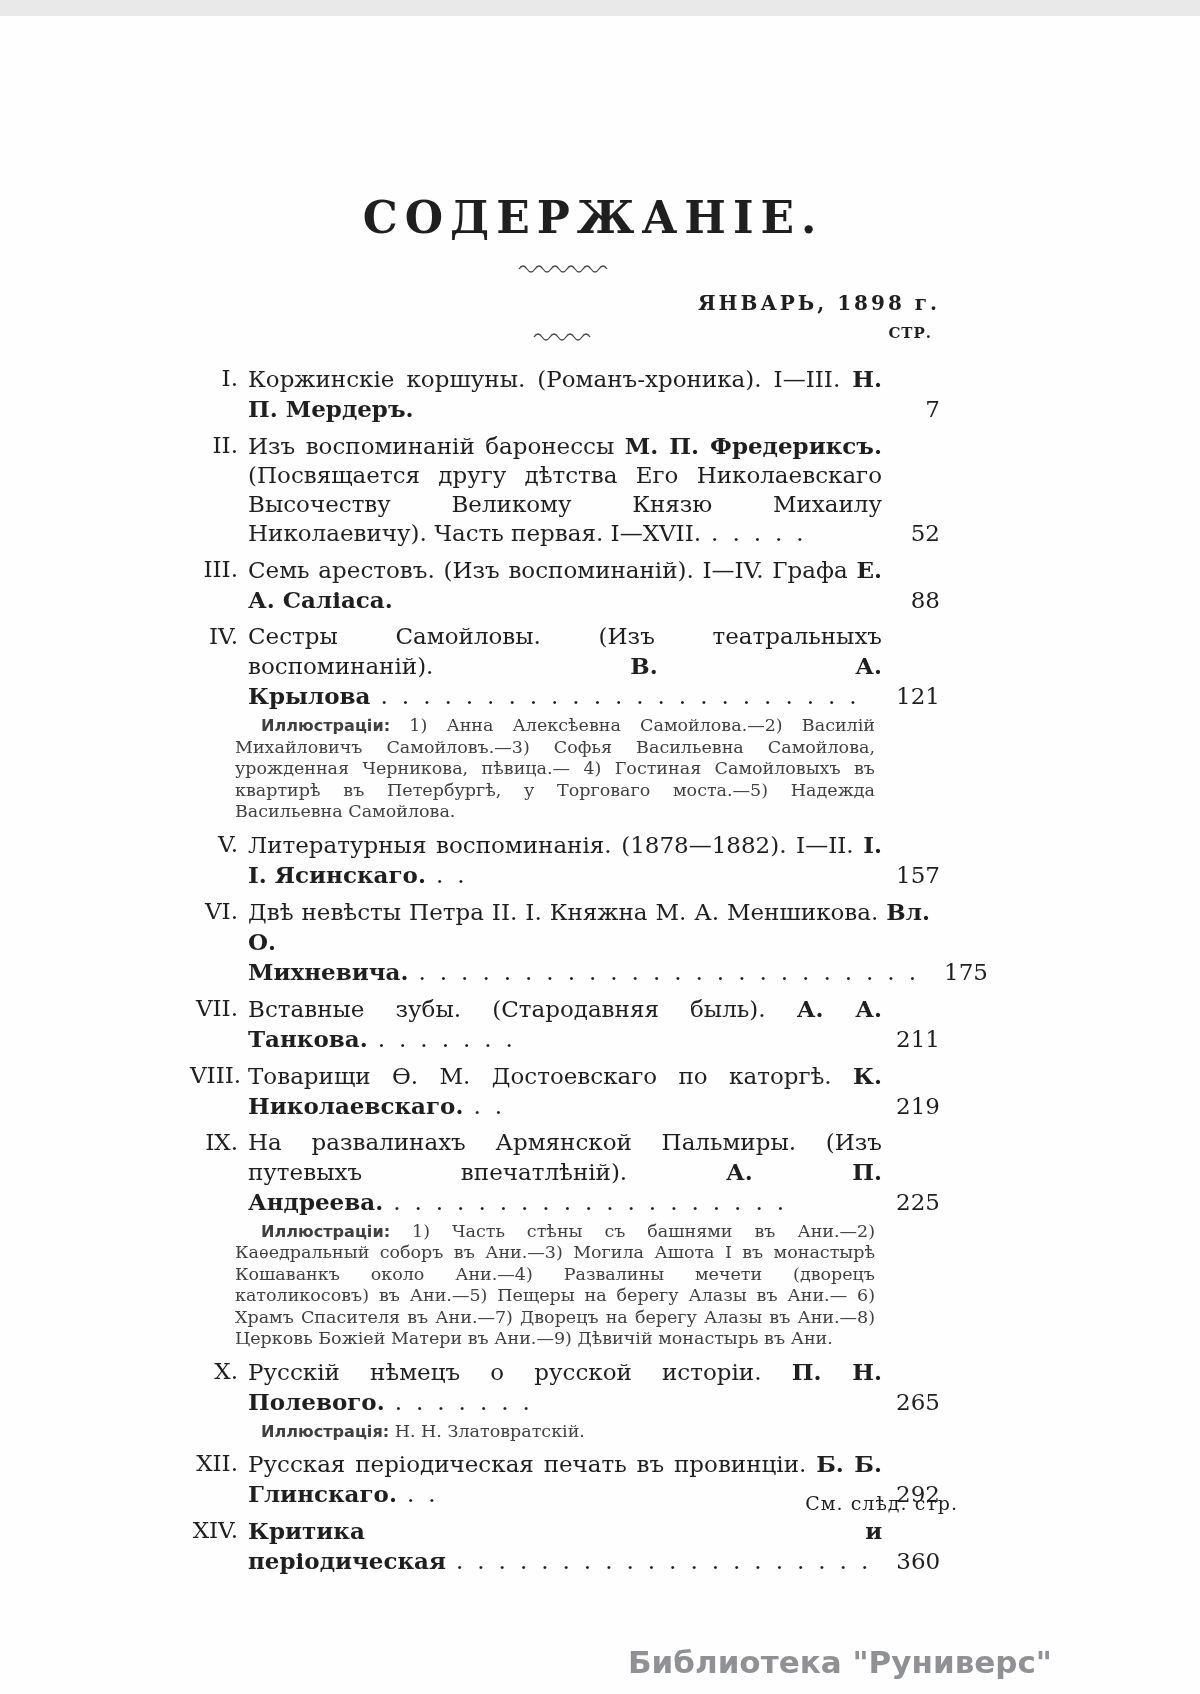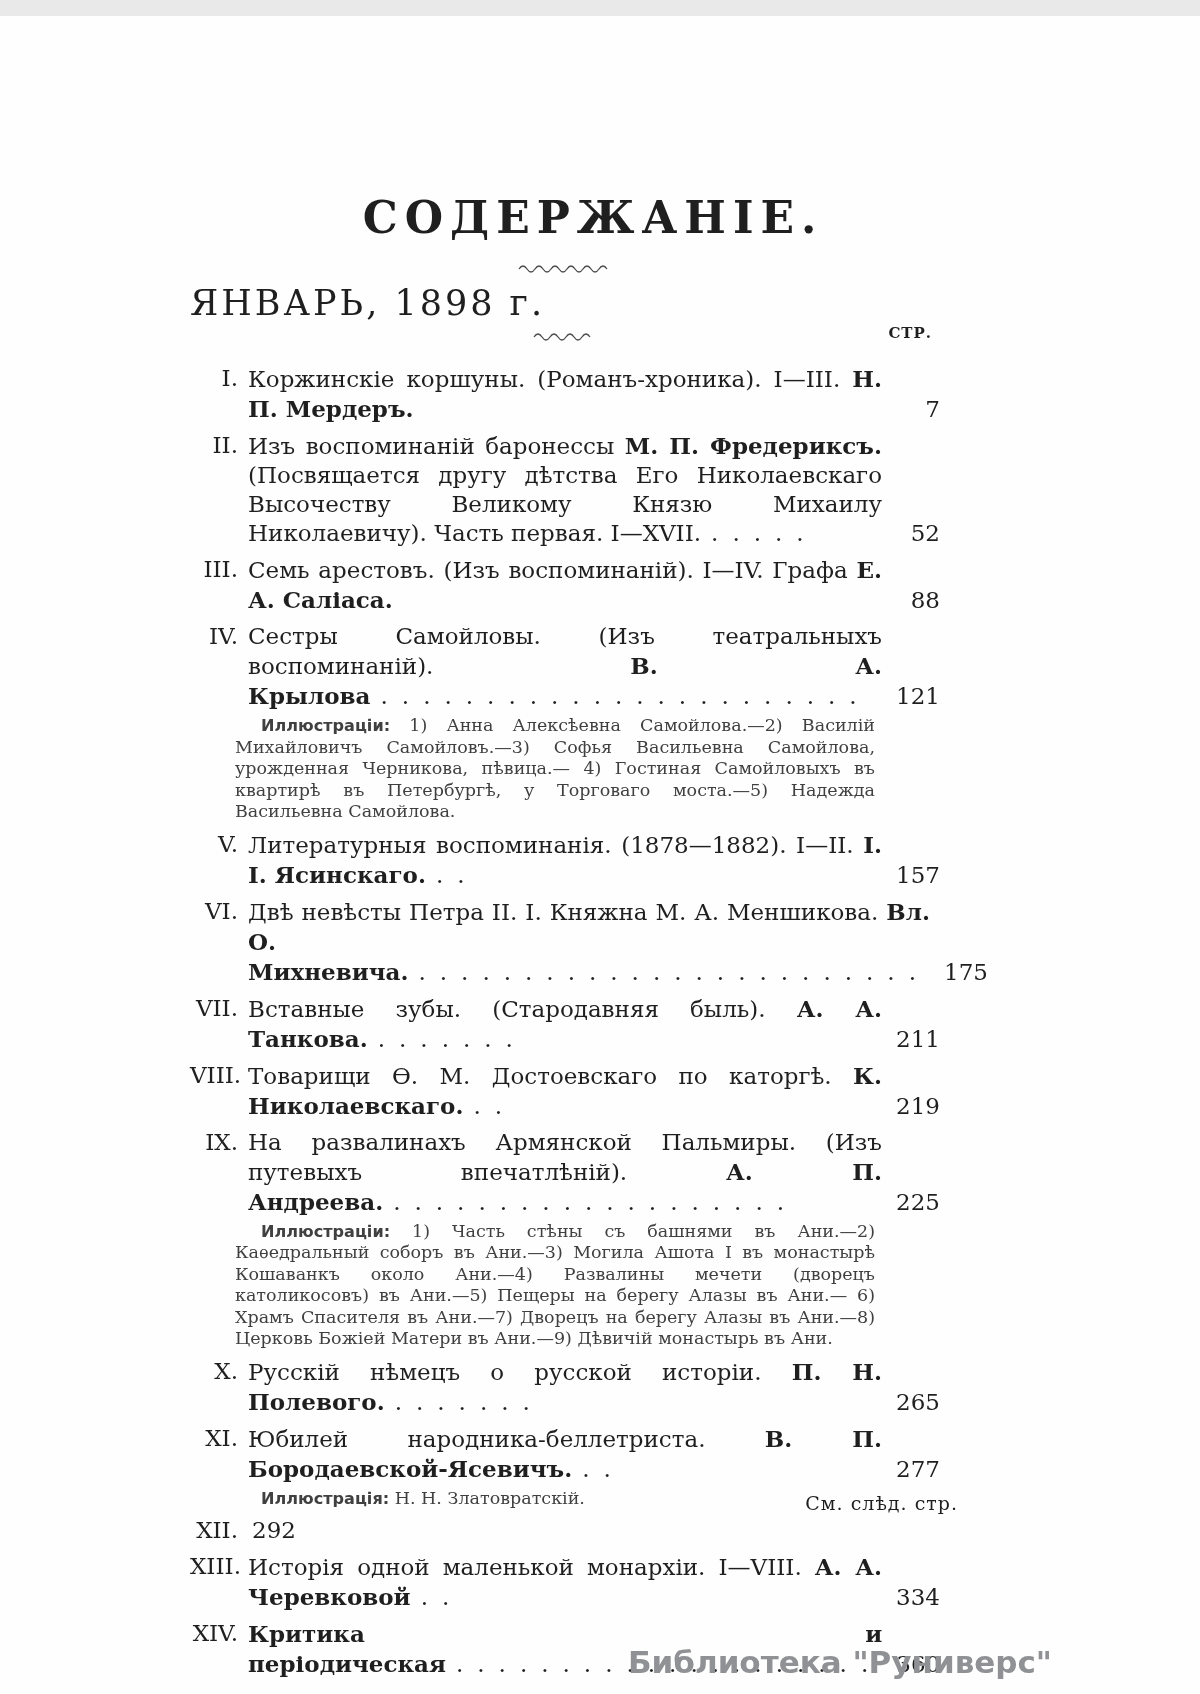--- a/index.html
+++ b/index.html
@@ -24,24 +24,24 @@
     font-size:44px;
     line-height:48px;
     font-weight:700;
     letter-spacing:7px;
     transform:translateX(28px);
   }
   .wavy{display:block;margin:20px auto 0 auto;}
   .wavy.second{margin-top:10px;}
   .subtitle{
     margin:12px 0 0 0;
-    text-align:left;
-    font-size:35px;
+    text-align:right;
+    font-size:20px;
     line-height:34px;
-    font-weight:400;
+    font-weight:700;
     letter-spacing:3px;
   }
   .col-header{
     position:absolute;
     top:308px;right:8px;
     font-size:15px;
     font-weight:700;
     letter-spacing:1px;
   }
   .toc{margin-top:22px;}
@@ -158,34 +158,25 @@
           <div class="num">IX.</div>
           <div class="body"><span>На развалинахъ Армянской Пальмиры. (Изъ путевыхъ впечатлѣній). </span><span class="b">А. П. Андреева.</span><span class="dots">...................</span></div>
           <div class="pg">225</div>
         </div>
         <div class="note"><span class="note-label">Иллюстраціи:</span><span> 1) Часть стѣны съ башнями въ Ани.—2) Каѳедральный соборъ въ Ани.—3) Могила Ашота I въ монастырѣ Кошаванкъ около Ани.—4) Развалины мечети (дворецъ католикосовъ) въ Ани.—5) Пещеры на берегу Алазы въ Ани.— 6) Храмъ Спасителя въ Ани.—7) Дворецъ на берегу Алазы въ Ани.—8) Церковь Божіей Матери въ Ани.—9) Дѣвичій монастырь въ Ани.</span></div>
         <div class="entry">
           <div class="num">X.</div>
           <div class="body"><span>Русскій нѣмецъ о русской исторіи. </span><span class="b">П. Н. Полевого.</span><span class="dots">.......</span></div>
           <div class="pg">265</div>
         </div>
-        <div class="entry">
-          <div class="num">XI.</div>
-          <div class="body"><span>Юбилей народника-беллетриста. </span><span class="b">В. П. Бородаевской-Ясевичъ.</span><span class="dots">..</span></div>
-          <div class="pg">277</div>
-        </div>
         <div class="note"><span class="note-label">Иллюстрація:</span><span> Н. Н. Златовратскій.</span></div>
         <div class="entry">
           <div class="num">XII.</div>
+          <div class="body"><span>Русская періодическая печать въ провинціи. </span><span class="b">Б. Б. Глинскаго.</span><span class="dots">..</span></div>
           <div class="pg">292</div>
-        </div>
-        <div class="entry">
-          <div class="num">XIII.</div>
-          <div class="body"><span>Исторія одной маленькой монархіи. I—VIII. </span><span class="b">А. А. Черевковой</span><span class="dots">..</span></div>
-          <div class="pg">334</div>
         </div>
         <div class="entry">
           <div class="num">XIV.</div>
           <div class="body"><span class="b">Критика и періодическая</span><span class="dots">....................</span></div>
           <div class="pg">360</div>
         </div>
       </div>
   </div>
 
   <div class="footer-note">См. слѣд. стр.</div>

